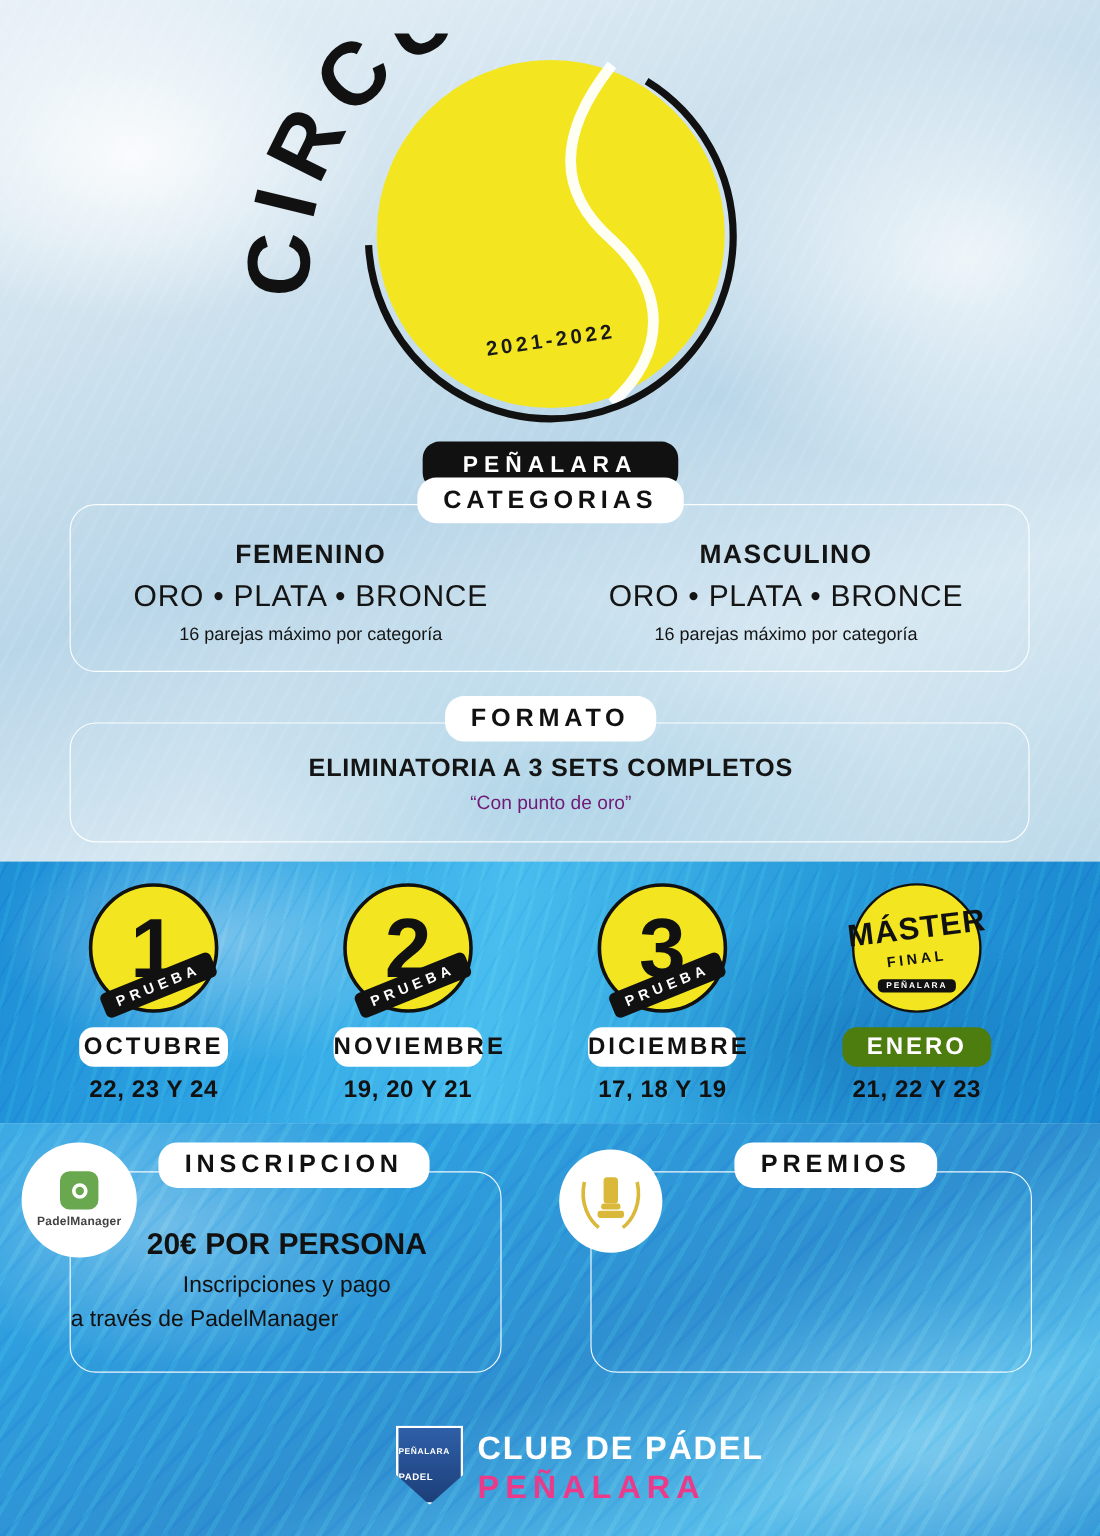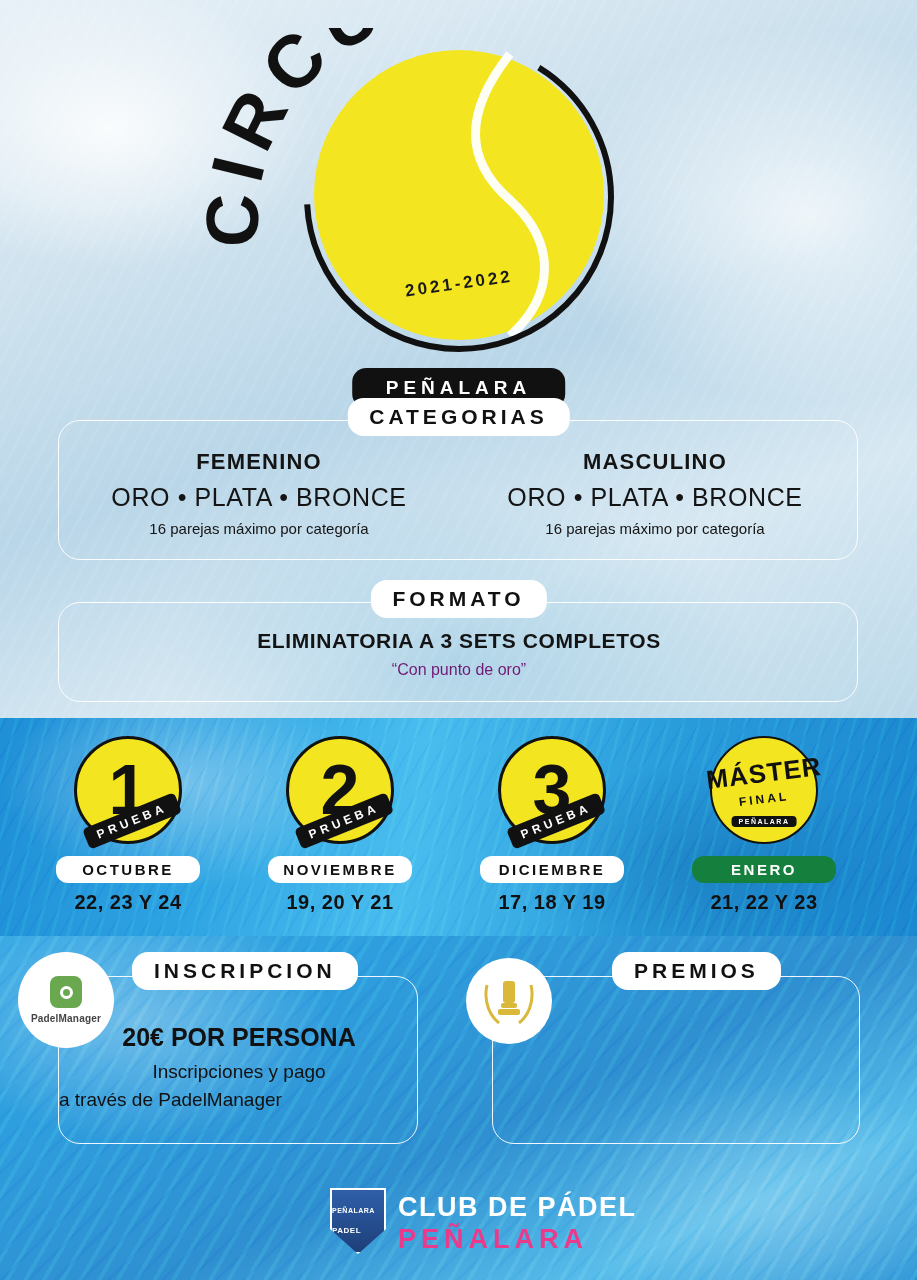--- a/index.html
+++ b/index.html
@@ -142,24 +142,24 @@
   .prueba .num { font-size: 70px; font-weight: 700; color: #111; line-height: 1; }
   .prueba .ribbon {
     position: absolute; left: 50%; top: 74px;
     transform: translateX(-46%) rotate(-22deg);
     background: #111; color: #fff;
     font-size: 12px; letter-spacing: 4px; font-weight: 700;
     padding: 4px 12px; border-radius: 5px;
   }
   .prueba .month {
     margin: 12px auto 0; background: #fff; color: #111;
-    border-radius: 12px; padding: 5px 0; width: 144px;
-    font-size: 15px; letter-spacing: 2.5px; font-weight: 700;
-  }
-  .prueba .month.dark { background: #15803d; color: #fff; }
+    border-radius: 12px; padding: 5px 0; width: 124px;
+    font-size: 20px; letter-spacing: 2.5px; font-weight: 700;
+  }
+  .prueba .month.dark { background: #4d7c0f; color: #fff; }
   .prueba .dates {
     margin-top: 8px; color: #111; font-size: 20px; font-weight: 700; letter-spacing: 0.5px;
   }
   .master .badge { background: #f3e620; border: 2px solid #111; }
   .master .mtxt {
     position: absolute; left: 50%; top: 22px; transform: translateX(-50%) rotate(-7deg);
     font-size: 26px; font-weight: 700; color: #111; letter-spacing: 1px; white-space: nowrap;
   }
   .master .mfinal {
     position: absolute; left: 50%; top: 56px; transform: translateX(-50%) rotate(-7deg);

